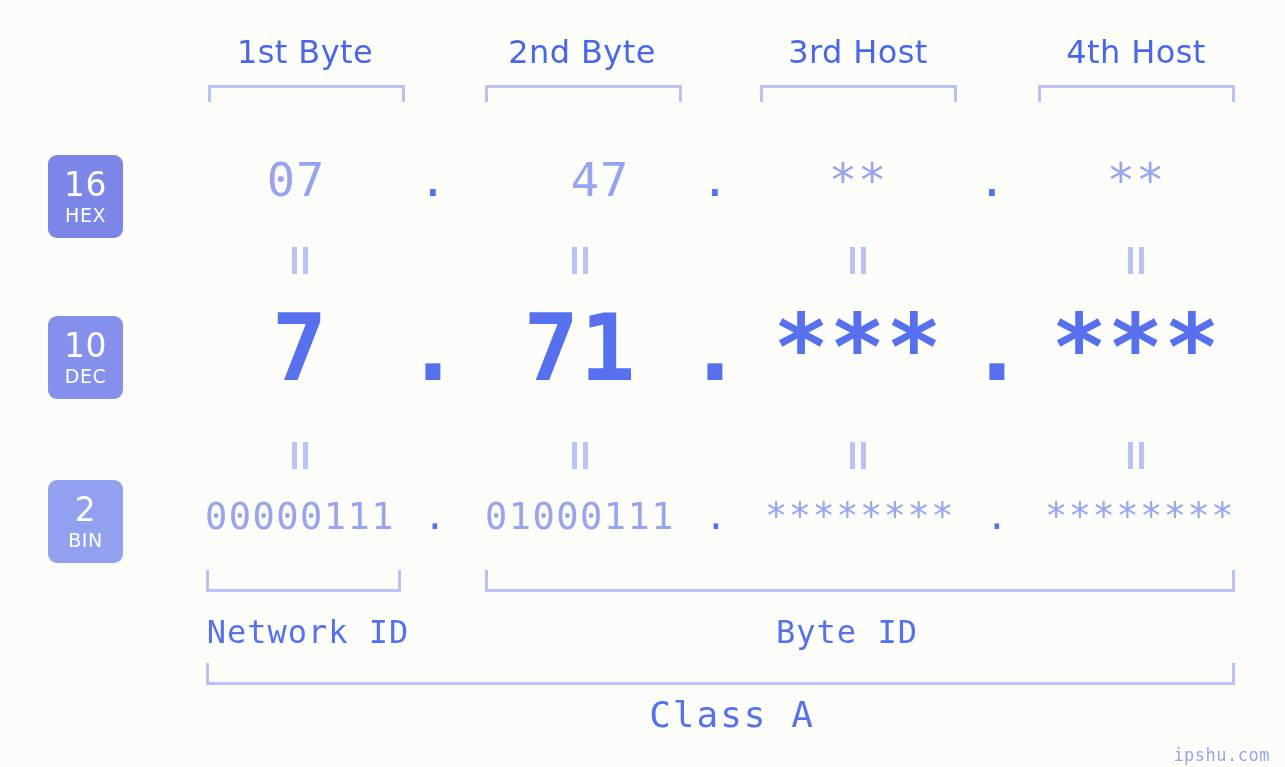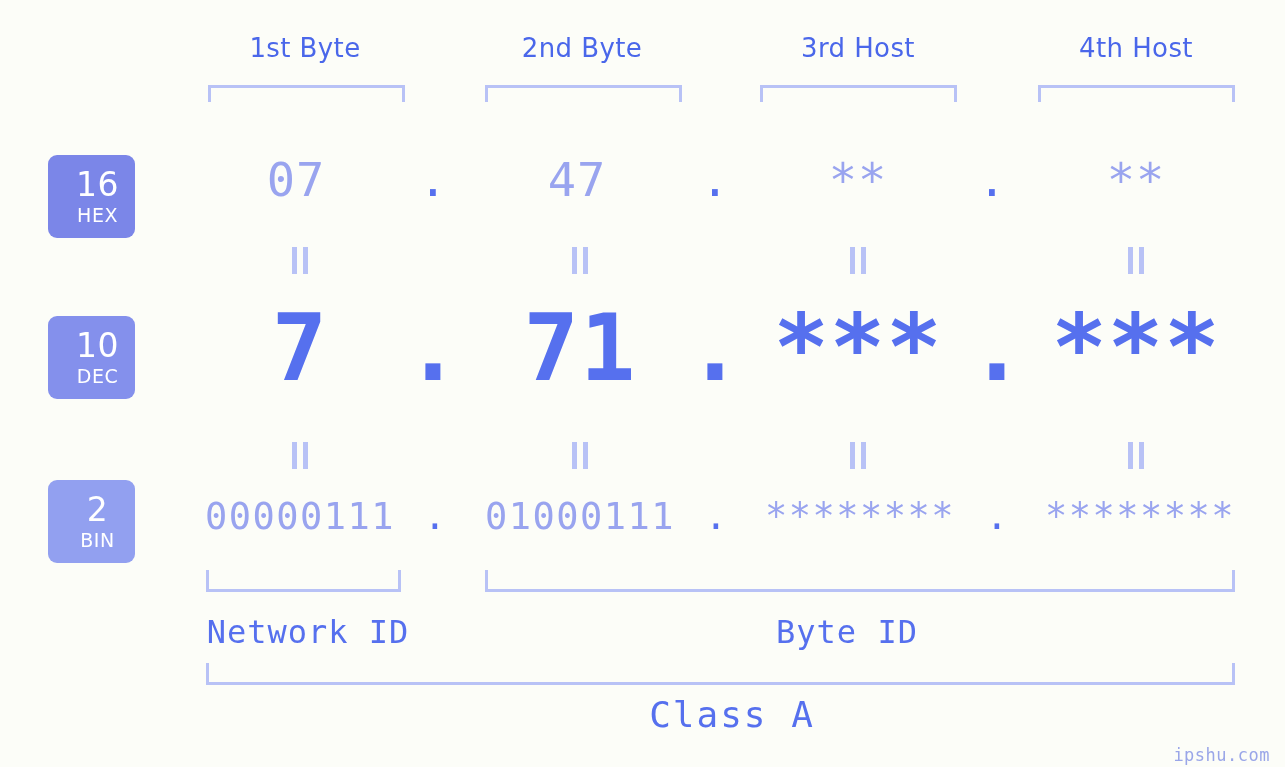--- a/index.html
+++ b/index.html
@@ -18,21 +18,21 @@
     width: 1285px;
     height: 767px;
   }
 
   
   .byte-label {
     position: absolute;
     top: 33px;
     transform: translateX(-50%);
     font-family: "DejaVu Sans", sans-serif;
-    font-size: 26px;
+    font-size: 32px;
     color: #4a67ea;
     letter-spacing: 0.4px;
     white-space: nowrap;
   }
   .top-bracket {
     position: absolute;
     top: 85px;
     height: 17px;
     border-top: 3px solid #b8c2f6;
     border-left: 3px solid #b8c2f6;
@@ -47,21 +47,20 @@
     width: 75px;
     height: 83px;
     border-radius: 9px;
     color: #ffffff;
     display: flex;
     flex-direction: column;
     align-items: center;
     justify-content: center;
     font-family: "DejaVu Sans", sans-serif;
     line-height: 1;
-    padding-left: 12px;
   }
   .badge .num {
     font-size: 33px;
     font-weight: 400;
     letter-spacing: 0.5px;
   }
   .badge .nm {
     font-size: 19px;
     font-weight: 400;
     margin-top: 5px;
@@ -191,21 +190,21 @@
     <span class="nm">DEC</span>
   </div>
   <div class="badge" style="top:480px;background:#92a0f0">
     <span class="num">2</span>
     <span class="nm">BIN</span>
   </div>
 
   <div class="row-hex">
     <div class="cell" style="left:296px">07</div>
     <div class="sep" style="left:433px">.</div>
-    <div class="cell" style="left:577px">47</div>
+    <div class="cell" style="left:600px">47</div>
     <div class="sep" style="left:715px">.</div>
     <div class="cell" style="left:858px">**</div>
     <div class="sep" style="left:992px">.</div>
     <div class="cell" style="left:1136px">**</div>
   </div>
 
   <div class="eqmark" style="left:300px;top:247px">
       <i></i>
       <i></i>
     </div>

